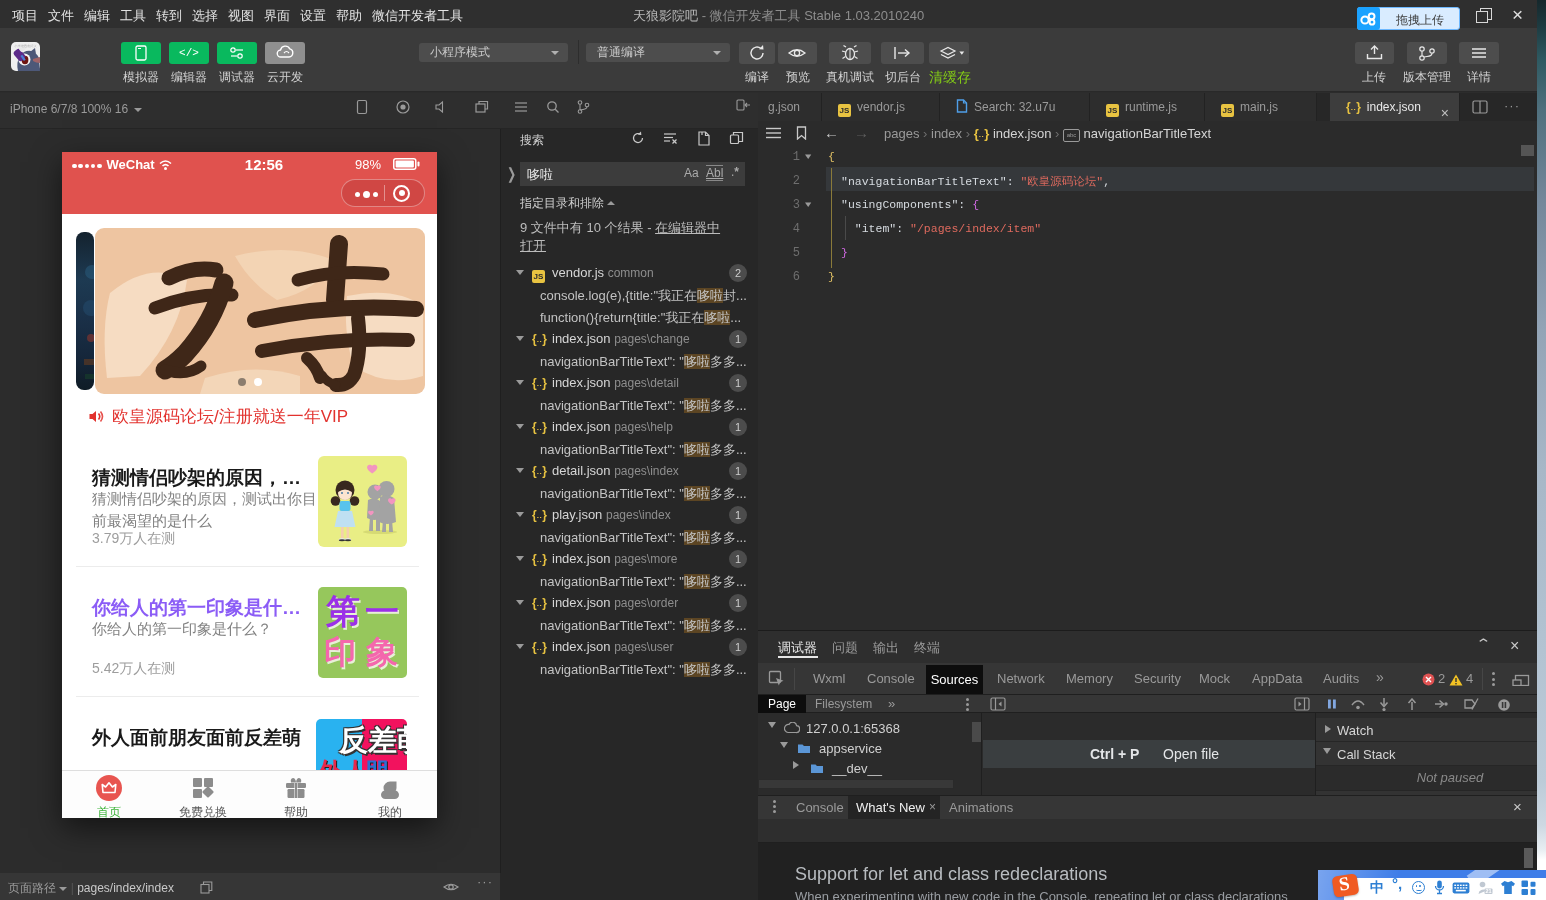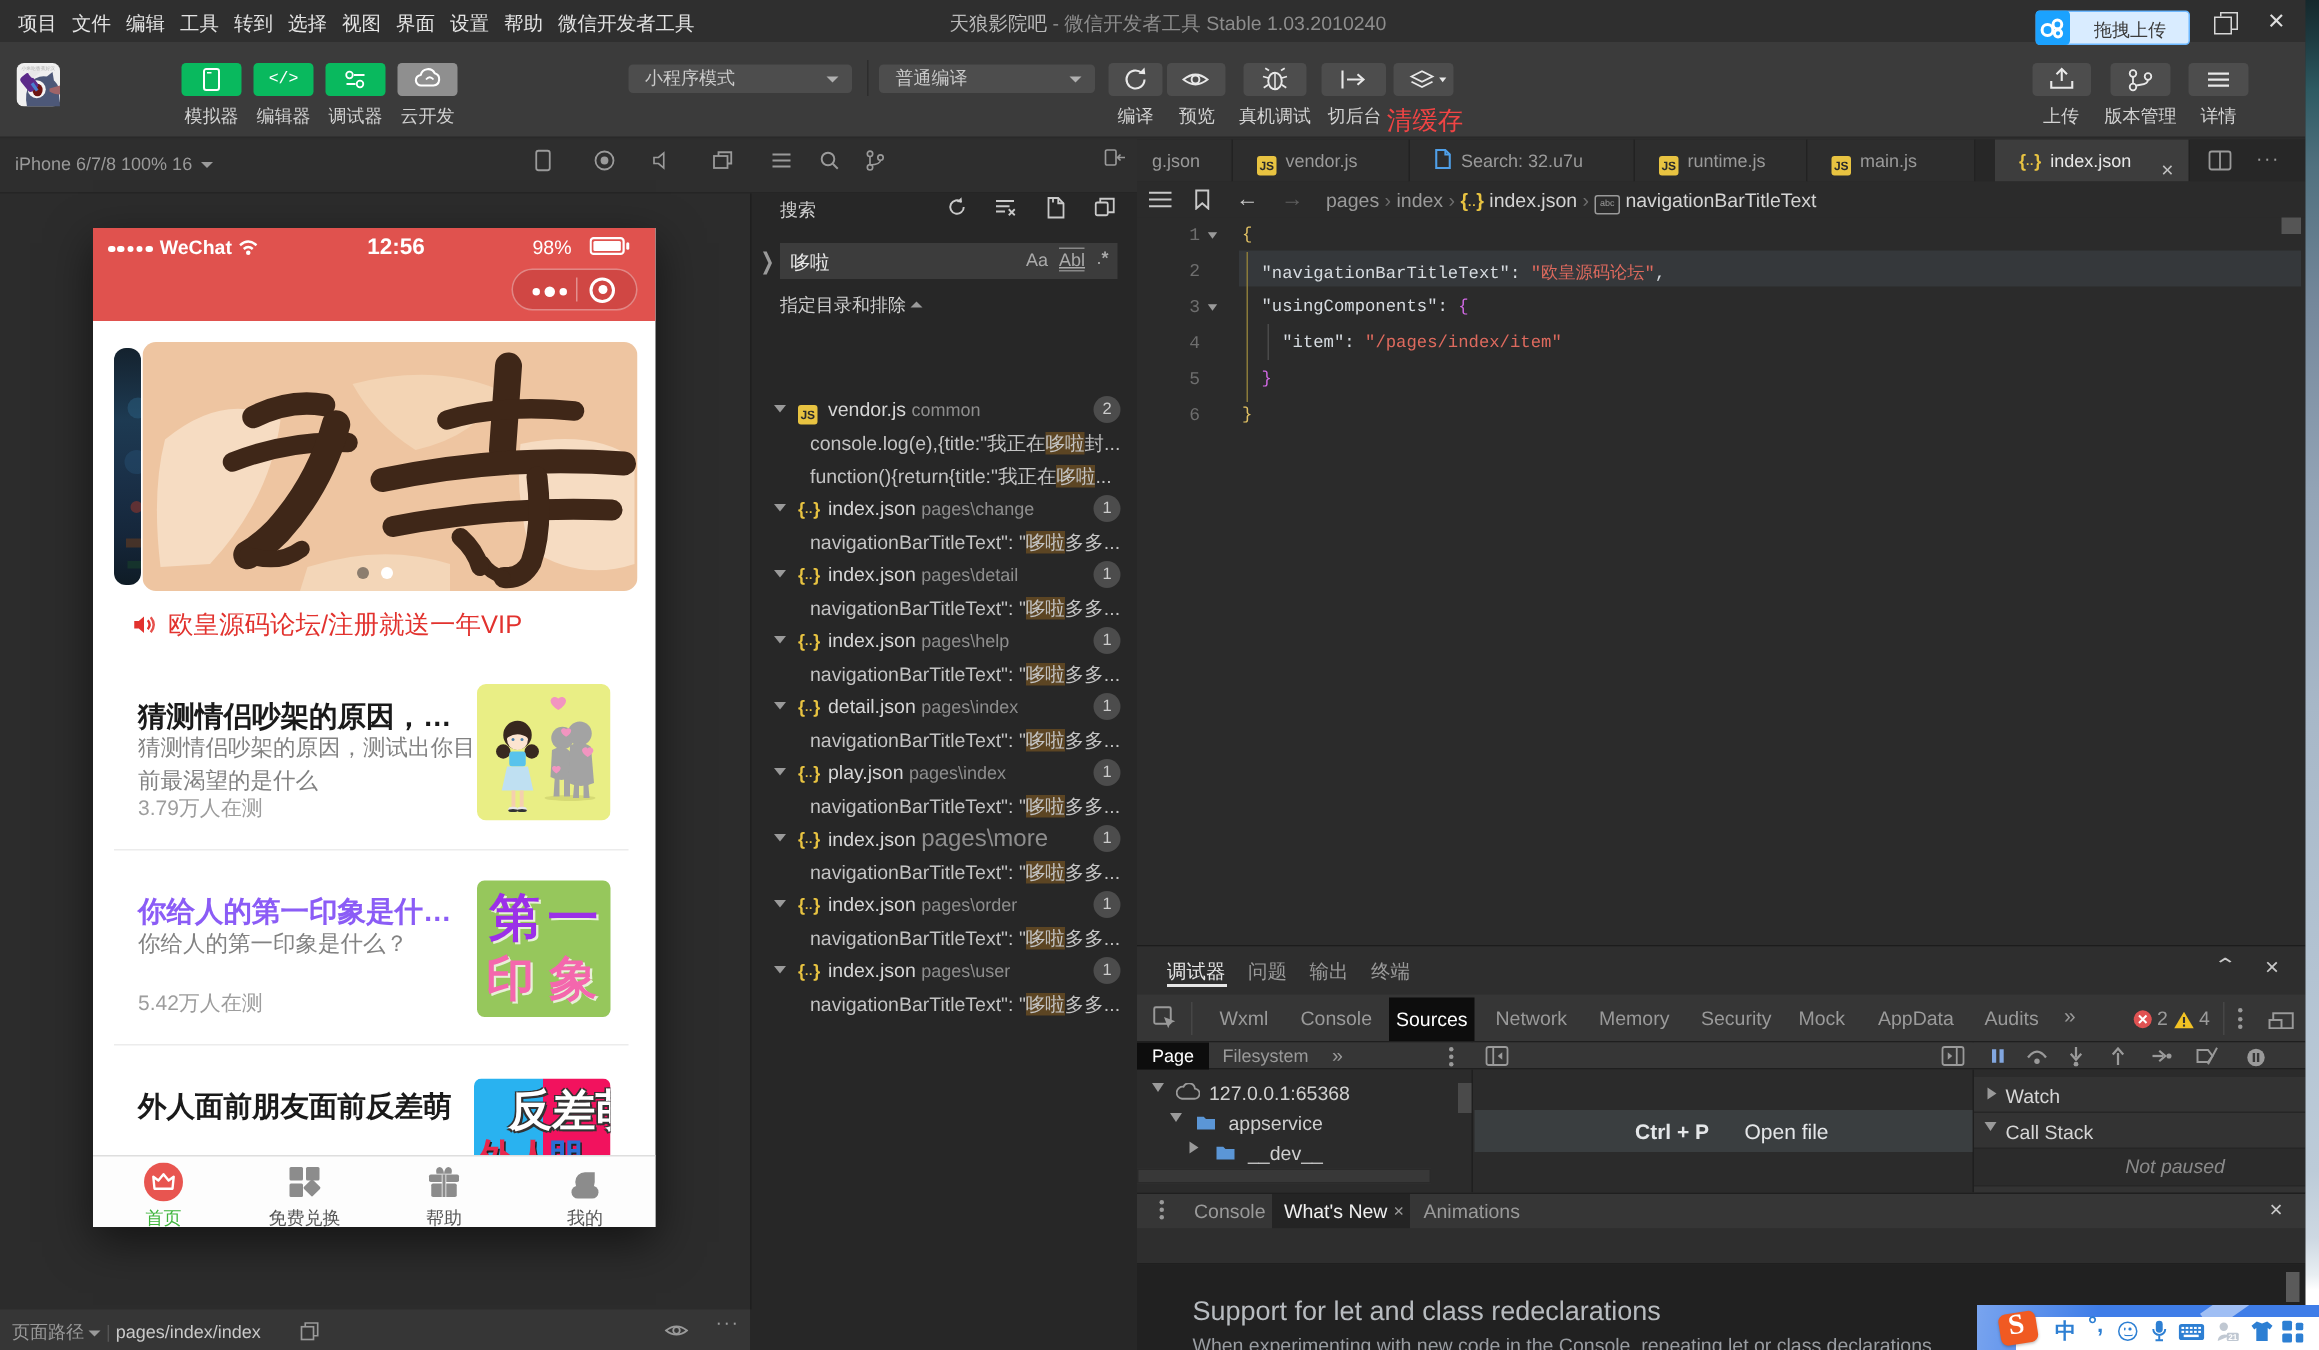--- a/index.html
+++ b/index.html
@@ -101,21 +101,21 @@
       </svg>
     </div>
 <div class="abs" style="left:903px;top:69px;font-size:12px;color:#d2d2d2;transform:translateX(-50%);white-space:nowrap;">切后台</div>
 <div class="abs" style="left:929px;top:42px;width:40px;height:22px;border-radius:3px;background:#4d4d4d;">
       <svg width="40" height="22">
         <path d="M12 9 L19 5.5 L26 9 L19 12.5 Z" fill="none" stroke="#e8e8e8" stroke-width="1.2"></path>
         <path d="M12 12.5 L19 16 L26 12.5" fill="none" stroke="#e8e8e8" stroke-width="1.2"></path>
         <path d="M29 9 l6 0 l-3 4 z" fill="#e8e8e8" transform="scale(0.8) translate(9,3)"></path>
       </svg>
     </div>
-<div class="abs" style="left:950px;top:69px;font-size:17px;color:#ef4444;transform:translateX(-50%);white-space:nowrap;">清缓存</div>
+<div class="abs" style="left:950px;top:69px;font-size:14px;color:#84cc16;transform:translateX(-50%);white-space:nowrap;">清缓存</div>
 <div class="abs" style="left:1355px;top:42px;width:39px;height:22px;border-radius:3px;background:#4d4d4d;">
       <svg width="39" height="22">
         <path d="M19.5 4.5 L19.5 12" stroke="#e8e8e8" stroke-width="1.4" fill="none"></path>
         <path d="M16 7.5 L19.5 4 L23 7.5" stroke="#e8e8e8" stroke-width="1.4" fill="none"></path>
         <path d="M12.5 12 L12.5 16.5 L26.5 16.5 L26.5 12" stroke="#e8e8e8" stroke-width="1.4" fill="none"></path>
       </svg>
     </div>
 <div class="abs" style="left:1374px;top:69px;font-size:12px;color:#d2d2d2;transform:translateX(-50%);white-space:nowrap;">上传</div>
 <div class="abs" style="left:1407px;top:42px;width:40px;height:22px;border-radius:3px;background:#4d4d4d;">
       <svg width="40" height="22">
@@ -229,20 +229,21 @@
         <path d="M4.5 4 L4.5 1.5 L13.5 1.5 L13.5 10.5 L9.5 10.5" fill="none" stroke="#c9c9c9" stroke-width="1.2"></path>
       </svg>
     </div>
 <div class="abs" style="left:507px;top:168px;color:#9a9a9a;font-size:11px;transform:scaleY(1.4);">❯</div>
 <div class="abs" style="left:520px;top:162px;width:225px;height:24px;background:#3c3c3c;"></div>
 <div class="abs" style="left:527px;top:166px;font-size:13px;color:#e8e8e8;">哆啦</div>
 <div class="abs" style="left:684px;top:166px;font-size:12px;color:#aaa;">Aa</div>
 <div class="abs" style="left:706px;top:165px;font-size:12px;color:#aaa;border-bottom:1px solid #888;border-top:1px solid #888;"><u>Abl</u></div>
 <div class="abs" style="left:731px;top:165px;font-size:12px;color:#aaa;">.<b>*</b></div>
 <div class="abs" style="left:520px;top:195px;font-size:12px;color:#d0d0d0;">指定目录和排除 <span style="display:inline-block;width:0;height:0;border-left:4px solid transparent;border-right:4px solid transparent;border-bottom:4px solid #9a9a9a;vertical-align:2px;"></span></div>
+<div class="abs" style="left:520px;top:219px;width:215px;font-size:13px;color:#bcbcbc;line-height:18px;">9 文件中有 10 个结果 - <u>在编辑器中<br>打开</u></div>
 <div class="abs" style="left:500px;top:262px;width:258px;height:22px;font-size:13px;color:#d6d6d6;white-space:nowrap;overflow:hidden;">
       <span style="position:absolute;left:16px;top:8px;width:0;height:0;border-left:4px solid transparent;border-right:4px solid transparent;border-top:5px solid #9a9a9a;"></span>
       <span style="position:absolute;left:32px;top:3px;"><span style="display:inline-block;width:13px;height:13px;background:#e8c341;border-radius:2px;color:#2b2b2b;font-size:8px;font-weight:bold;text-align:center;line-height:14px;vertical-align:-2px;">JS</span></span>
       <span style="position:absolute;left:52px;top:3px;">vendor.js <span style="color:#8e8e8e;font-size:12px;">common</span></span>
       <span style="position:absolute;left:229px;top:2px;width:18px;height:18px;border-radius:50%;background:#4c4c4c;color:#ccc;font-size:11px;text-align:center;line-height:18px;">2</span>
     </div>
 <div class="abs" style="left:500px;top:284px;width:250px;height:22px;font-size:13px;color:#c3c3c3;white-space:nowrap;overflow:hidden;">
       <span style="position:absolute;left:40px;top:3px;">console.log(e),{title:"我正在<span style="background:#5c4523;">哆啦</span>封...</span>
     </div>
 <div class="abs" style="left:500px;top:306px;width:250px;height:22px;font-size:13px;color:#c3c3c3;white-space:nowrap;overflow:hidden;">
@@ -289,21 +290,21 @@
       <span style="position:absolute;left:32px;top:3px;"><span style="display:inline-block;width:16px;color:#e8c341;font-size:12px;font-weight:bold;">{<span style="font-size:8px;vertical-align:1px;letter-spacing:0.5px;">..</span>}</span></span>
       <span style="position:absolute;left:52px;top:3px;">play.json <span style="color:#8e8e8e;font-size:12px;">pages\index</span></span>
       <span style="position:absolute;left:229px;top:2px;width:18px;height:18px;border-radius:50%;background:#4c4c4c;color:#ccc;font-size:11px;text-align:center;line-height:18px;">1</span>
     </div>
 <div class="abs" style="left:500px;top:526px;width:250px;height:22px;font-size:13px;color:#c3c3c3;white-space:nowrap;overflow:hidden;">
       <span style="position:absolute;left:40px;top:3px;">navigationBarTitleText": "<span style="background:#5c4523;">哆啦</span>多多...</span>
     </div>
 <div class="abs" style="left:500px;top:548px;width:258px;height:22px;font-size:13px;color:#d6d6d6;white-space:nowrap;overflow:hidden;">
       <span style="position:absolute;left:16px;top:8px;width:0;height:0;border-left:4px solid transparent;border-right:4px solid transparent;border-top:5px solid #9a9a9a;"></span>
       <span style="position:absolute;left:32px;top:3px;"><span style="display:inline-block;width:16px;color:#e8c341;font-size:12px;font-weight:bold;">{<span style="font-size:8px;vertical-align:1px;letter-spacing:0.5px;">..</span>}</span></span>
-      <span style="position:absolute;left:52px;top:3px;">index.json <span style="color:#8e8e8e;font-size:16px;">pages\more</span></span>
+      <span style="position:absolute;left:52px;top:3px;">index.json <span style="color:#8e8e8e;font-size:12px;">pages\more</span></span>
       <span style="position:absolute;left:229px;top:2px;width:18px;height:18px;border-radius:50%;background:#4c4c4c;color:#ccc;font-size:11px;text-align:center;line-height:18px;">1</span>
     </div>
 <div class="abs" style="left:500px;top:570px;width:250px;height:22px;font-size:13px;color:#c3c3c3;white-space:nowrap;overflow:hidden;">
       <span style="position:absolute;left:40px;top:3px;">navigationBarTitleText": "<span style="background:#5c4523;">哆啦</span>多多...</span>
     </div>
 <div class="abs" style="left:500px;top:592px;width:258px;height:22px;font-size:13px;color:#d6d6d6;white-space:nowrap;overflow:hidden;">
       <span style="position:absolute;left:16px;top:8px;width:0;height:0;border-left:4px solid transparent;border-right:4px solid transparent;border-top:5px solid #9a9a9a;"></span>
       <span style="position:absolute;left:32px;top:3px;"><span style="display:inline-block;width:16px;color:#e8c341;font-size:12px;font-weight:bold;">{<span style="font-size:8px;vertical-align:1px;letter-spacing:0.5px;">..</span>}</span></span>
       <span style="position:absolute;left:52px;top:3px;">index.json <span style="color:#8e8e8e;font-size:12px;">pages\order</span></span>
       <span style="position:absolute;left:229px;top:2px;width:18px;height:18px;border-radius:50%;background:#4c4c4c;color:#ccc;font-size:11px;text-align:center;line-height:18px;">1</span>

